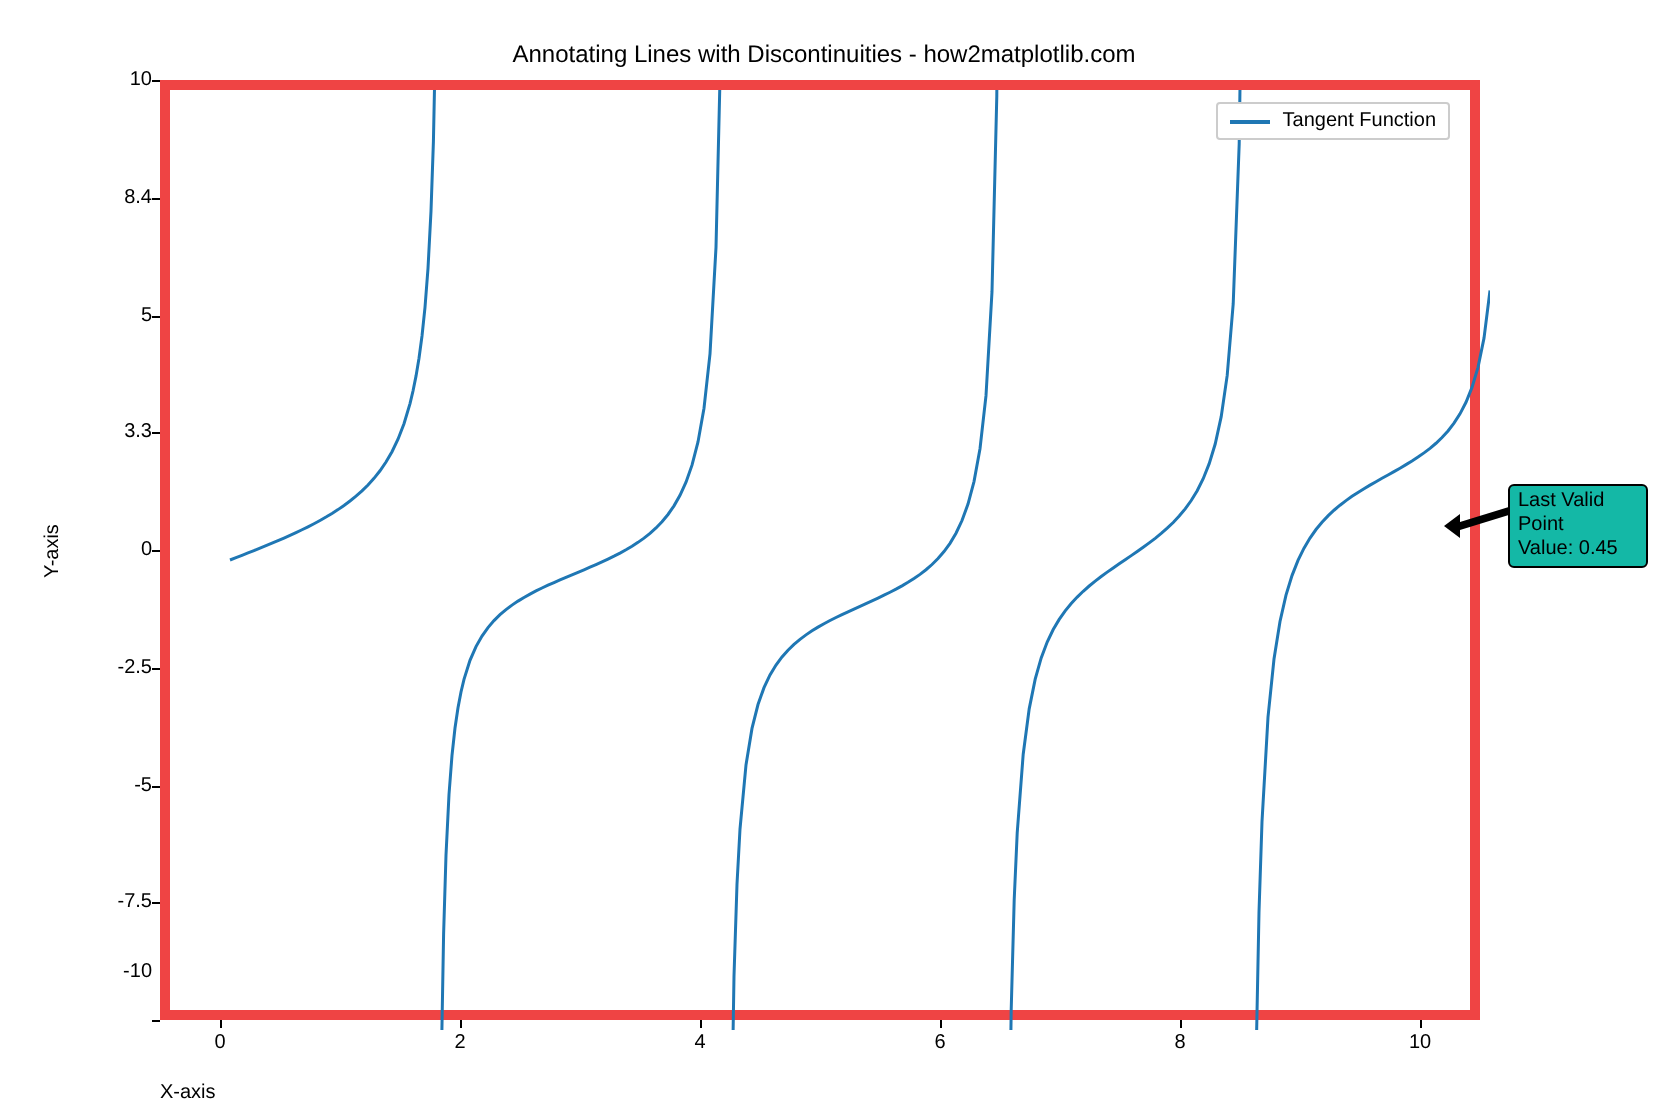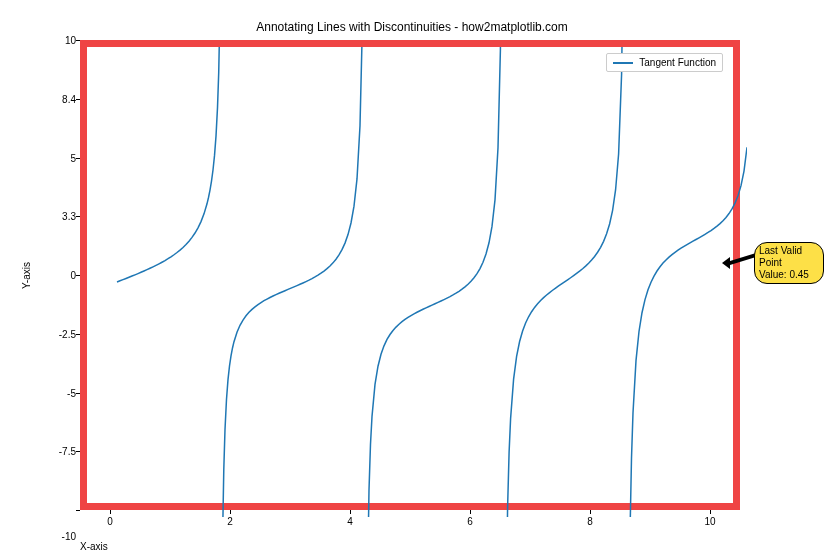--- a/index.html
+++ b/index.html
@@ -26,21 +26,21 @@
     text-align: center;
     font-size: 12px;
     color: #000;
   }
   .plot-area {
     position: absolute;
     left: 80px;
     top: 40px;
     width: 660px;
     height: 470px;
-    border: 7px solid #ef4444;
+    border: 5px solid #ef4444;
     background: #fff;
   }
   .plot-svg {
     position: absolute;
     left: 0;
     top: 0;
     width: 660px;
     height: 470px;
   }
   .xlabel {
@@ -107,25 +107,25 @@
     border-radius: 2px;
   }
   .legend-line {
     width: 20px;
     height: 2px;
     background: #1f77b4;
   }
   .annotation {
     position: absolute;
     border: 1px solid #000;
-    background: #fde047;
+    background: #14b8a6;
     padding: 2px 4px;
     font-size: 10px;
     line-height: 1.2;
-    border-radius: 13px;
+    border-radius: 3px;
   }
   .arrow {
     position: absolute;
   }
 </style>
 </head>
 <body>
 
 <div class="figure">
 
@@ -164,21 +164,21 @@
   <div class="tickmark-x" style="left:350px"></div>
   <div class="xtick" style="left:350px">4</div>
   <div class="tickmark-x" style="left:470px"></div>
   <div class="xtick" style="left:470px">6</div>
   <div class="tickmark-x" style="left:590px"></div>
   <div class="xtick" style="left:590px">8</div>
   <div class="tickmark-x" style="left:710px"></div>
   <div class="xtick" style="left:710px">10</div>
 
   <div class="tickmark-y" style="top:510px"></div>
-  <div class="ytick" style="top:536px">-10</div>
+  <div class="ytick" style="top:486px">-10</div>
   <div class="tickmark-y" style="top:451.25px"></div>
   <div class="ytick" style="top:451.25px">-7.5</div>
   <div class="tickmark-y" style="top:392.5px"></div>
   <div class="ytick" style="top:392.5px">-5</div>
   <div class="tickmark-y" style="top:333.75px"></div>
   <div class="ytick" style="top:333.75px">-2.5</div>
   <div class="tickmark-y" style="top:275px"></div>
   <div class="ytick" style="top:275px">0</div>
   <div class="tickmark-y" style="top:216.25px"></div>
   <div class="ytick" style="top:216.25px">3.3</div>

